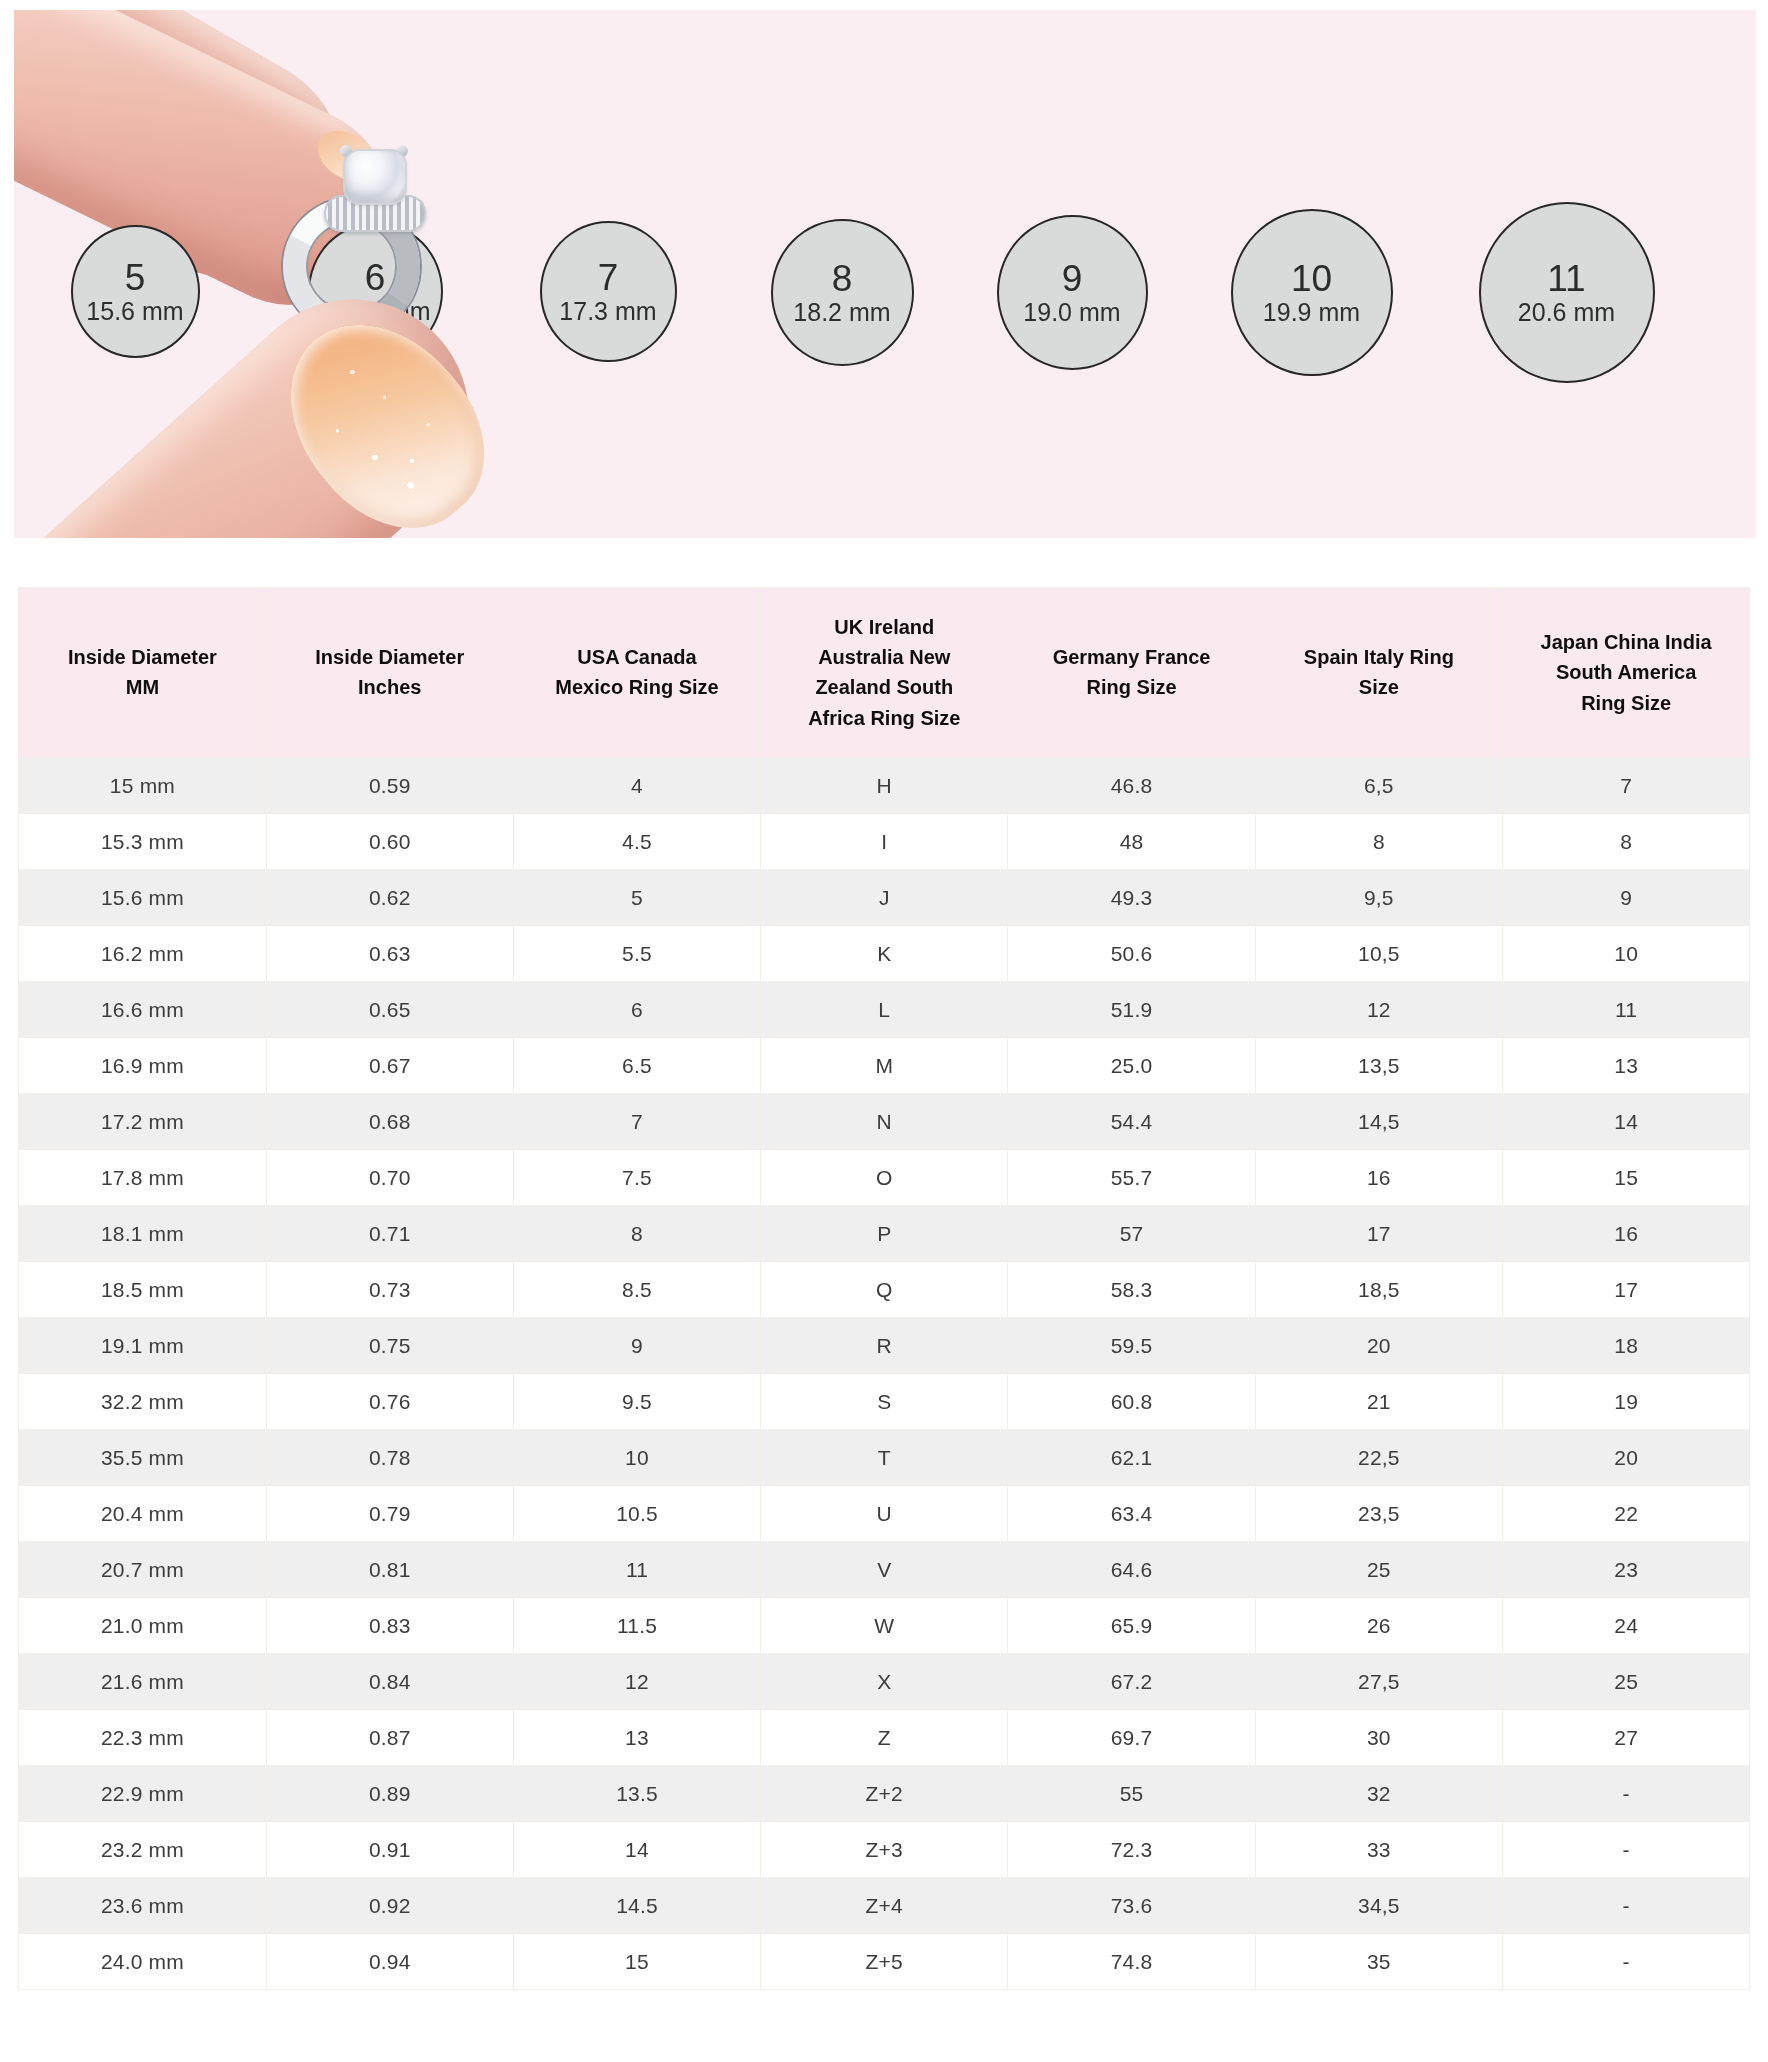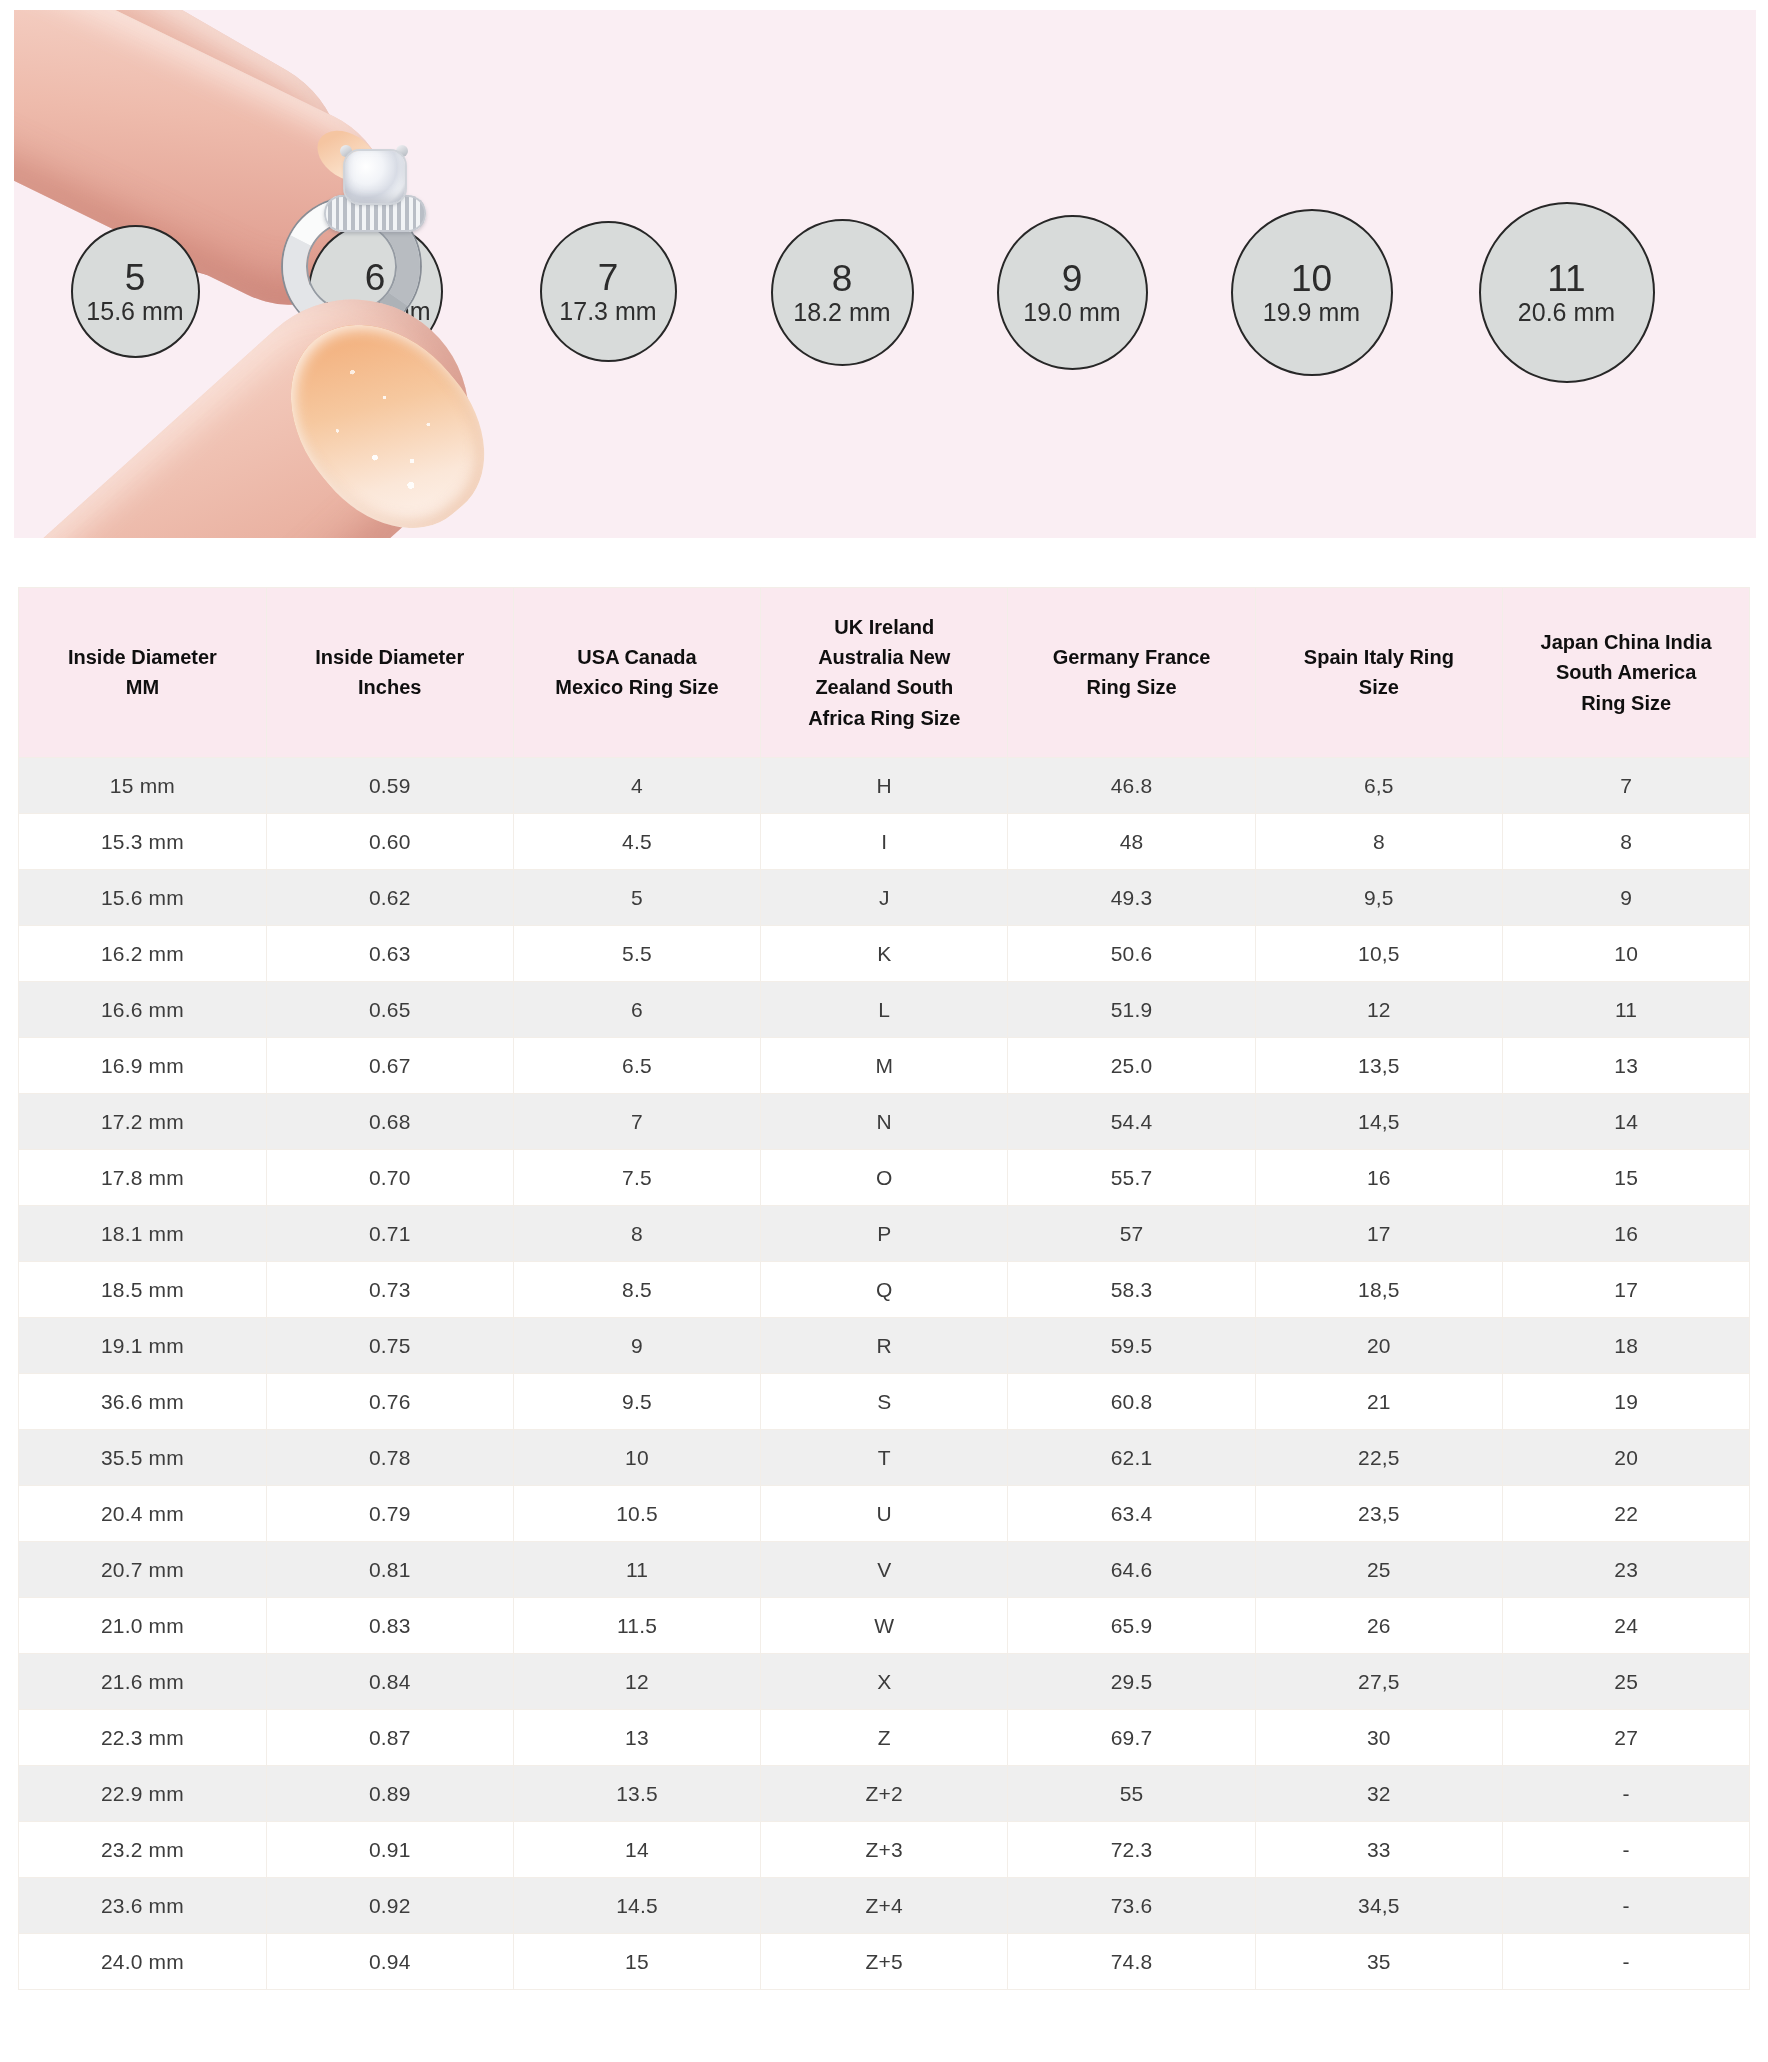--- a/index.html
+++ b/index.html
@@ -319,21 +319,21 @@
         <tr>
           <td>19.1 mm</td>
           <td>0.75</td>
           <td>9</td>
           <td>R</td>
           <td>59.5</td>
           <td>20</td>
           <td>18</td>
         </tr>
         <tr>
-          <td>36.6 mm</td>
+          <td>32.2 mm</td>
           <td>0.76</td>
           <td>9.5</td>
           <td>S</td>
           <td>60.8</td>
           <td>21</td>
           <td>19</td>
         </tr>
         <tr>
           <td>35.5 mm</td>
           <td>0.78</td>
@@ -368,21 +368,21 @@
           <td>W</td>
           <td>65.9</td>
           <td>26</td>
           <td>24</td>
         </tr>
         <tr>
           <td>21.6 mm</td>
           <td>0.84</td>
           <td>12</td>
           <td>X</td>
-          <td>29.5</td>
+          <td>67.2</td>
           <td>27,5</td>
           <td>25</td>
         </tr>
         <tr>
           <td>22.3 mm</td>
           <td>0.87</td>
           <td>13</td>
           <td>Z</td>
           <td>69.7</td>
           <td>30</td>

